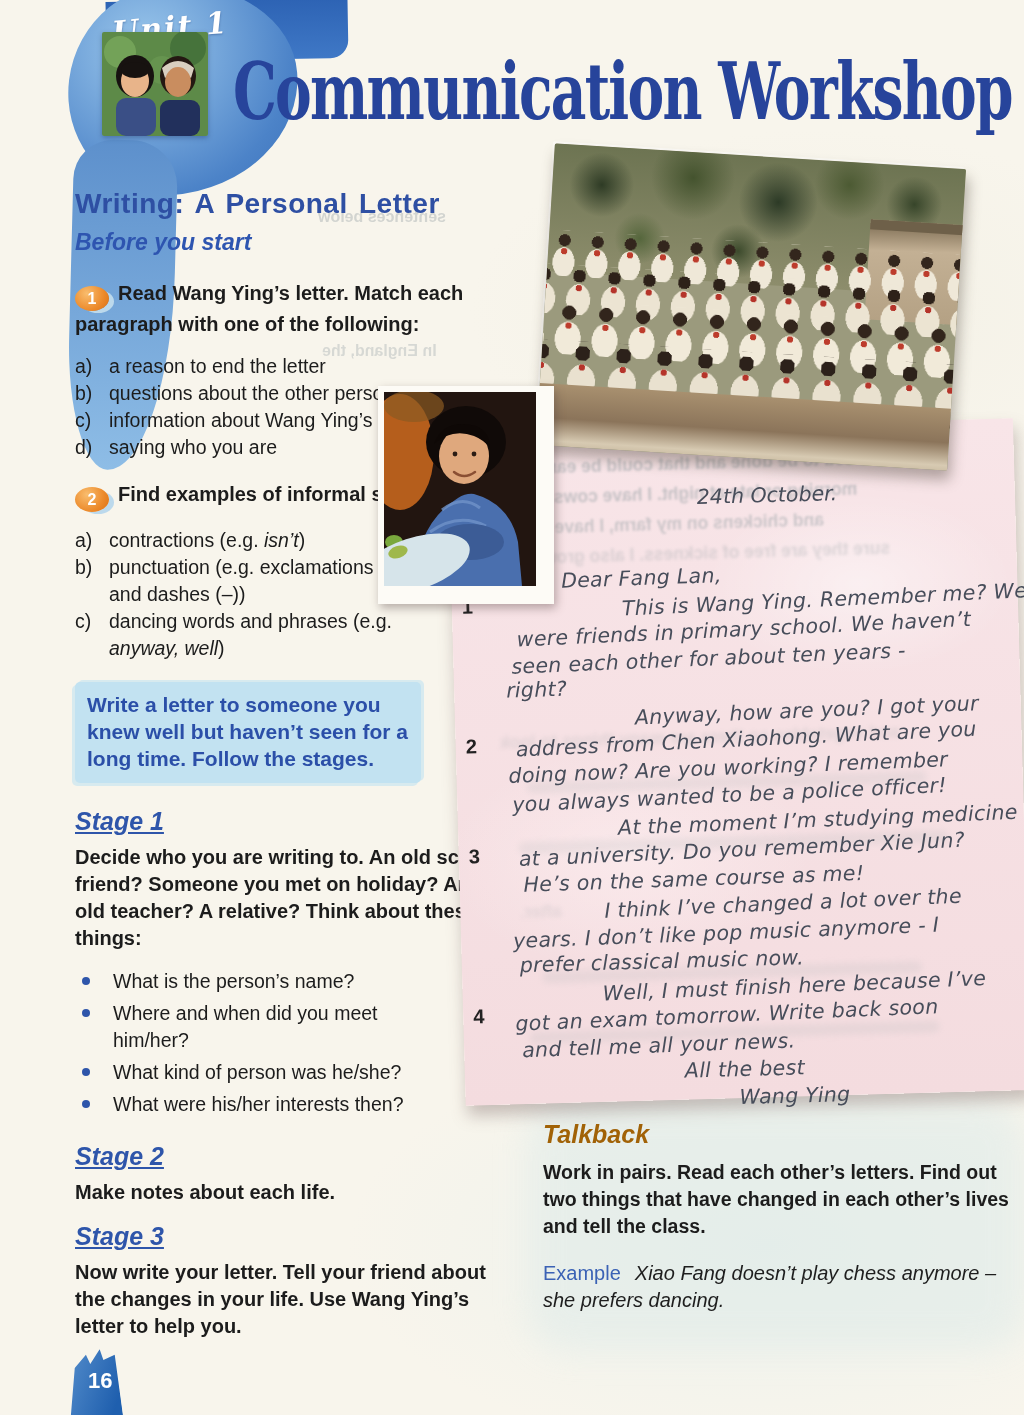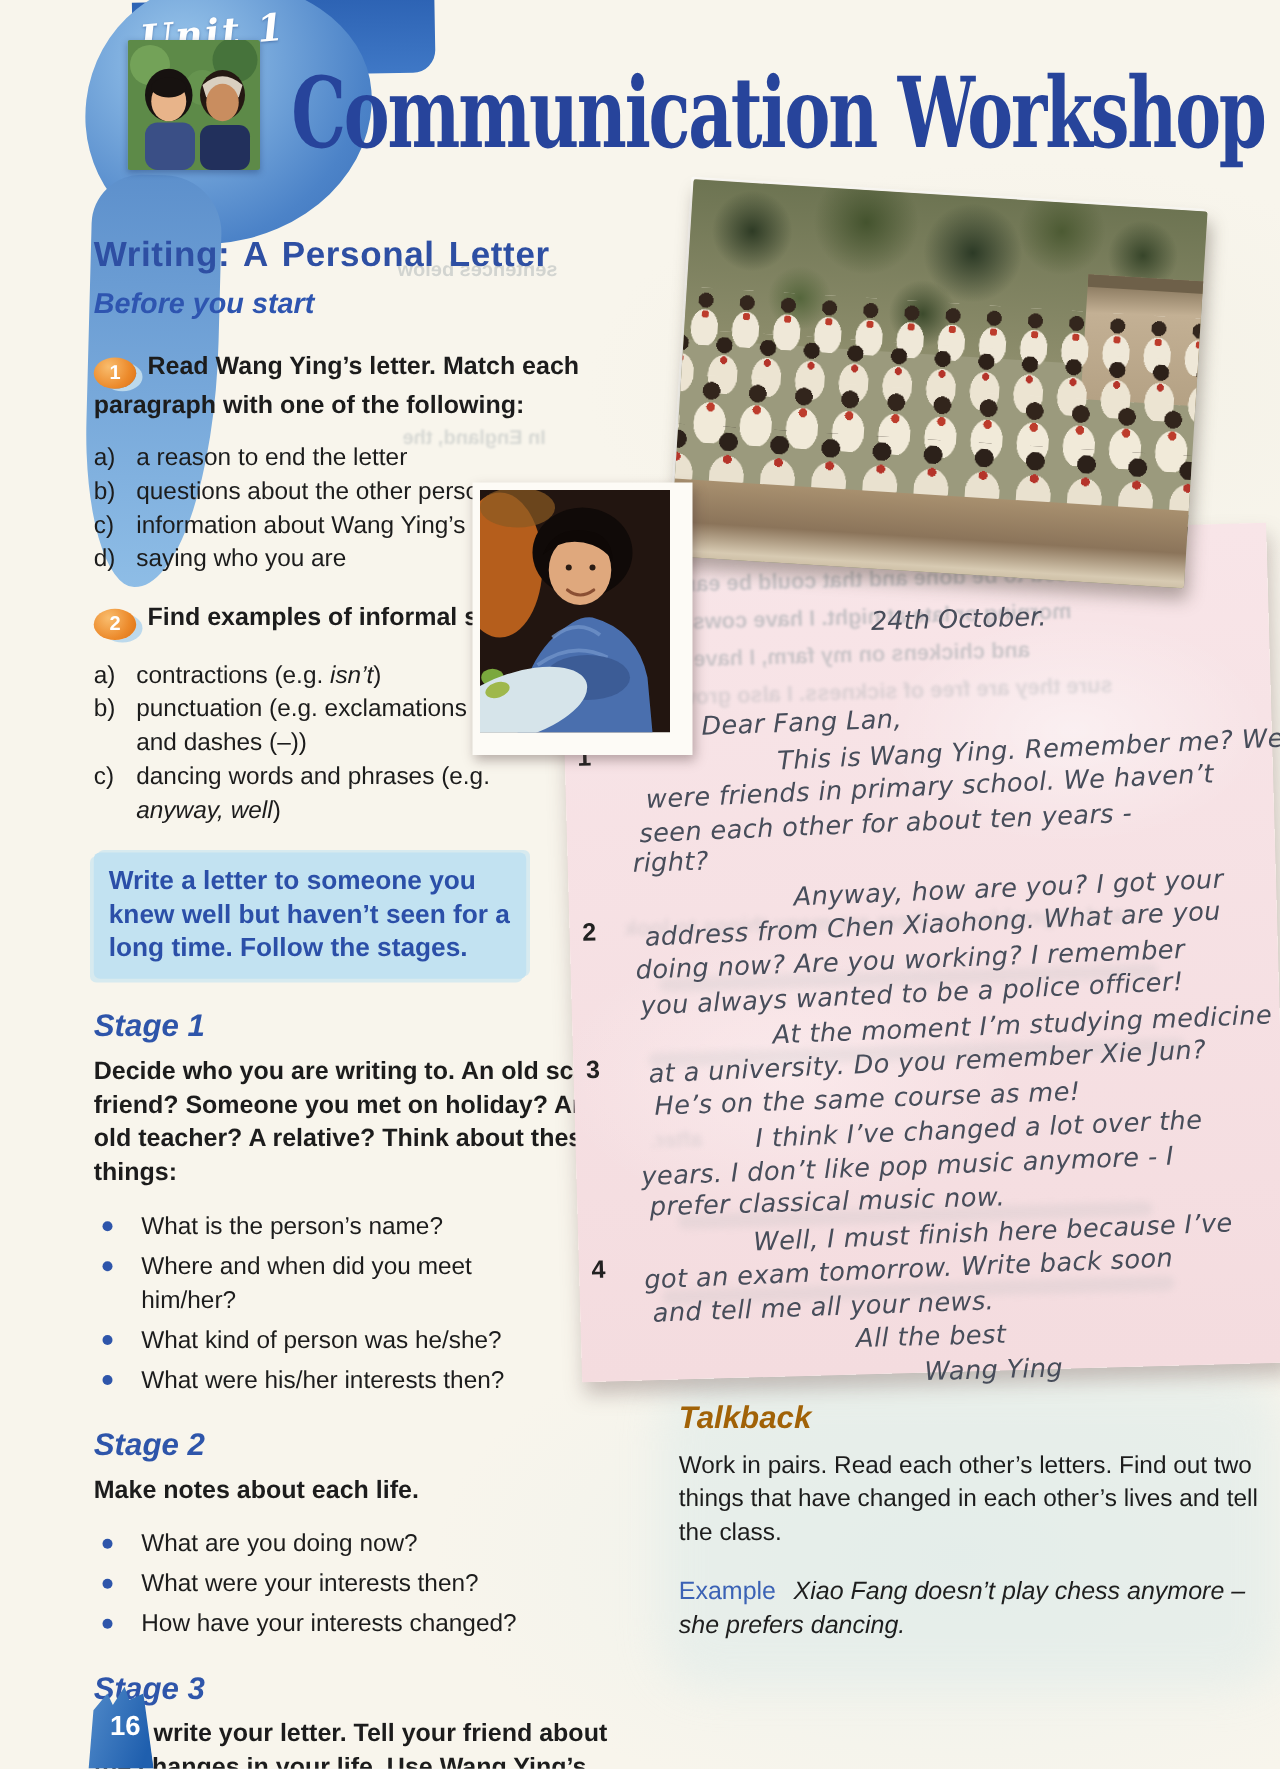--- a/index.html
+++ b/index.html
@@ -35,21 +35,21 @@
   .h2{font-size:23px;font-weight:bold;font-style:italic;color:#2e55b0;margin:0 0 24px 0;}
   .task{font-size:20px;font-weight:bold;line-height:27px;margin:0 0 15px 0;}
   .badge{display:inline-flex;align-items:center;justify-content:center;width:34px;height:25px;border-radius:50%;background:radial-gradient(circle at 35% 30%, #f9bd6e, #ec8a2b 60%, #d96f15);color:#fff;font-size:16px;font-weight:bold;margin-right:9px;vertical-align:-4px;box-shadow:6px 3px 0 -1px #bcd9ec;}
   ul.plain{list-style:none;margin:0 0 20px 0;padding:0;font-size:19.5px;line-height:27px;}
   ul.plain li{position:relative;padding-left:34px;}
   ul.plain .key{position:absolute;left:0;top:0;}
   ul.dots{list-style:none;margin:0 0 24px 0;padding:0;font-size:19.5px;line-height:27px;}
   ul.dots li{position:relative;padding-left:38px;margin-bottom:5px;}
   ul.dots li::before{content:"";position:absolute;left:7px;top:9px;width:8px;height:8px;border-radius:50%;background:#2e55aa;}
   .task-box{position:relative;width:322px;padding:9px 12px 11px 12px;margin:2px 0 24px 0;background:#c2e2f1;border-radius:5px;box-shadow:3px -2px 0 rgba(194,226,241,.6),-3px 3px 0 rgba(194,226,241,.6);font-size:21px;font-weight:bold;line-height:27px;color:#2b4fa8;}
-  .stage-h{font-size:25px;font-weight:bold;font-style:italic;color:#2e55aa;margin:0 0 8px 0;}
+  .stage-h{font-size:25px;font-weight:bold;font-style:italic;color:#2e55aa;margin:0 0 8px 0;text-decoration:underline;}
   .stage-intro{font-size:20px;font-weight:bold;line-height:27px;margin:0 0 16px 0;}
 
   
   .group-photo{left:545px;top:156px;width:412px;height:302px;transform:rotate(3.6deg);z-index:4;overflow:hidden;border-radius:2px;background:#9b9a7d;box-shadow:3px 9px 14px rgba(70,60,50,.4), -2px -2px 0 rgba(255,255,255,.5);}
   .foliage{position:absolute;left:0;top:0;right:0;height:128px;
     background:
       radial-gradient(circle 46px at 12% 30%, #2e3b25, transparent 70%),
       radial-gradient(circle 60px at 34% 20%, #44532e, transparent 70%),
       radial-gradient(circle 55px at 55% 35%, #2c3a26, transparent 72%),
       radial-gradient(circle 50px at 72% 18%, #4c5a33, transparent 70%),
@@ -97,21 +97,21 @@
   .bar{position:absolute;height:12px;background:#a7b0b2;opacity:.16;filter:blur(3px);border-radius:6px;}
   .hw{position:absolute;left:52px;top:136px;width:505px;font-family:"DejaVu Sans", sans-serif;font-style:italic;font-size:20.5px;color:#474d5a;letter-spacing:.3px;}
   .hw-line{height:27.5px;white-space:nowrap;}
   .hw-date{position:absolute;left:248px;top:58px;font-family:"DejaVu Sans", sans-serif;font-style:italic;font-size:20.5px;color:#474d5a;}
   .pnum{position:absolute;left:10px;width:24px;font-size:20px;font-weight:bold;color:#222;}
 
   
   .tint-talkback{left:528px;top:1100px;width:496px;height:250px;background:#dfebe9;opacity:.55;filter:blur(16px);border-radius:40px;}
   .talkback{left:543px;top:1120px;width:472px;z-index:5;}
   .tb-h{font-size:25px;font-weight:bold;font-style:italic;color:#a16207;margin:0 0 10px 0;}
-  .tb-body{font-size:19.5px;font-weight:normal;line-height:27px;margin:0 0 16px 0;}
+  .tb-body{font-size:19.5px;font-weight:bold;line-height:27px;margin:0 0 16px 0;}
   .tb-example{font-size:20px;line-height:27px;}
   .tb-example .lab{color:#3b62b5;margin-right:14px;}
   .tb-example .txt{font-style:italic;color:#1e1e1e;}
 
   
   .page-tab{left:62px;top:1348px;width:80px;height:67px;z-index:7;background:linear-gradient(115deg,#5b93cf,#1f5fae 70%);transform:skewX(7deg);
     clip-path:polygon(18% 30%, 34% 10%, 38% 24%, 52% 2%, 55% 18%, 70% 10%, 71% 100%, 6% 100%);}
   .page-num{position:absolute;left:26px;top:20px;color:#fff;font-size:22px;font-weight:bold;transform:skewX(-7deg);}
 </style>
 </head>
@@ -170,25 +170,20 @@
     <p class="stage-intro">Decide who you are writing to. An old school friend? Someone you met on holiday? An old teacher? A relative? Think about these things:</p>
     <ul class="dots">
       <li>What is the person’s name?</li>
       <li style="width:330px;">Where and when did you meet him/her?</li>
       <li>What kind of person was he/she?</li>
       <li>What were his/her interests then?</li>
     </ul>
 
     <h3 class="stage-h">Stage 2</h3>
     <p class="stage-intro">Make notes about each life.</p>
-    <ul class="dots">
-      <li>What are you doing now?</li>
-      <li>What were your interests then?</li>
-      <li>How have your interests changed?</li>
-    </ul>
 
     <h3 class="stage-h">Stage 3</h3>
     <p class="stage-intro" style="width:440px;">Now write your letter. Tell your friend about the changes in your life. Use Wang Ying’s letter to help you.</p>
 
   </section>
 
   <div class="abs group-photo">
     <div class="foliage"></div>
     <div class="building"></div>
     <div class="crowd row1"></div>

